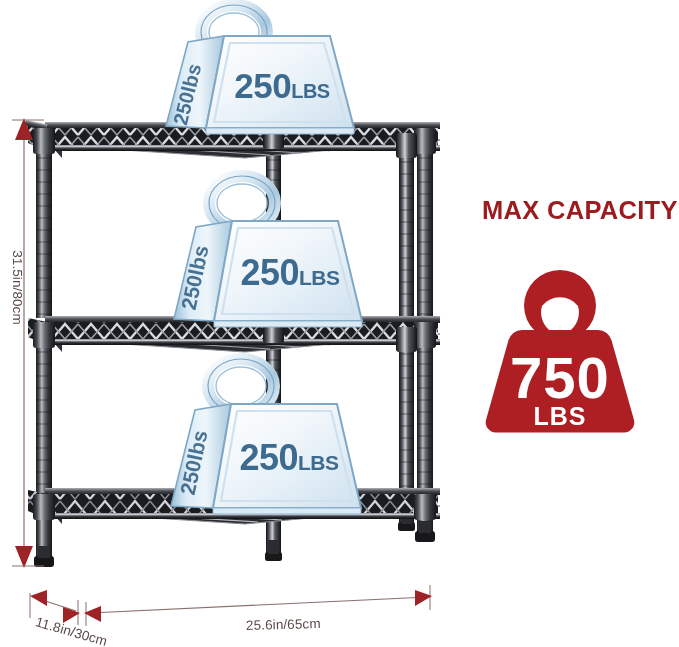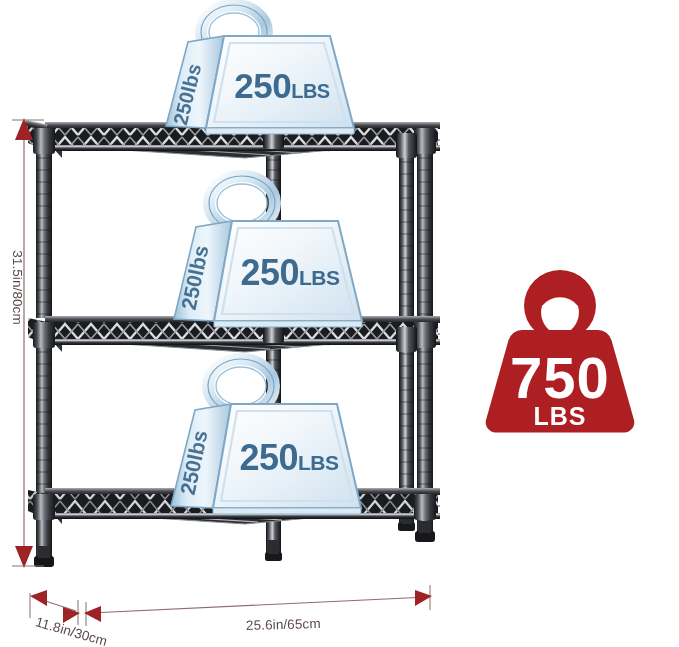--- a/index.html
+++ b/index.html
@@ -338,14 +338,15 @@
       <text x="62" y="167" font-family="Liberation Sans, sans-serif" font-size="25" font-weight="bold" fill="#ffffff" text-anchor="middle" letter-spacing="1">LBS</text>
     </g>
   </svg>
 
   <div class="txt dim-label" id="dim-height-label">31.5in/80cm</div>
 
   <div class="txt dim-label" id="dim-depth-label">11.8in/30cm</div>
 
   <div class="txt dim-label" id="dim-width-label">25.6in/65cm</div>
 
+  <div class="txt" id="max-capacity-title">MAX CAPACITY</div>
 
 </div>
 
 </body></html>

